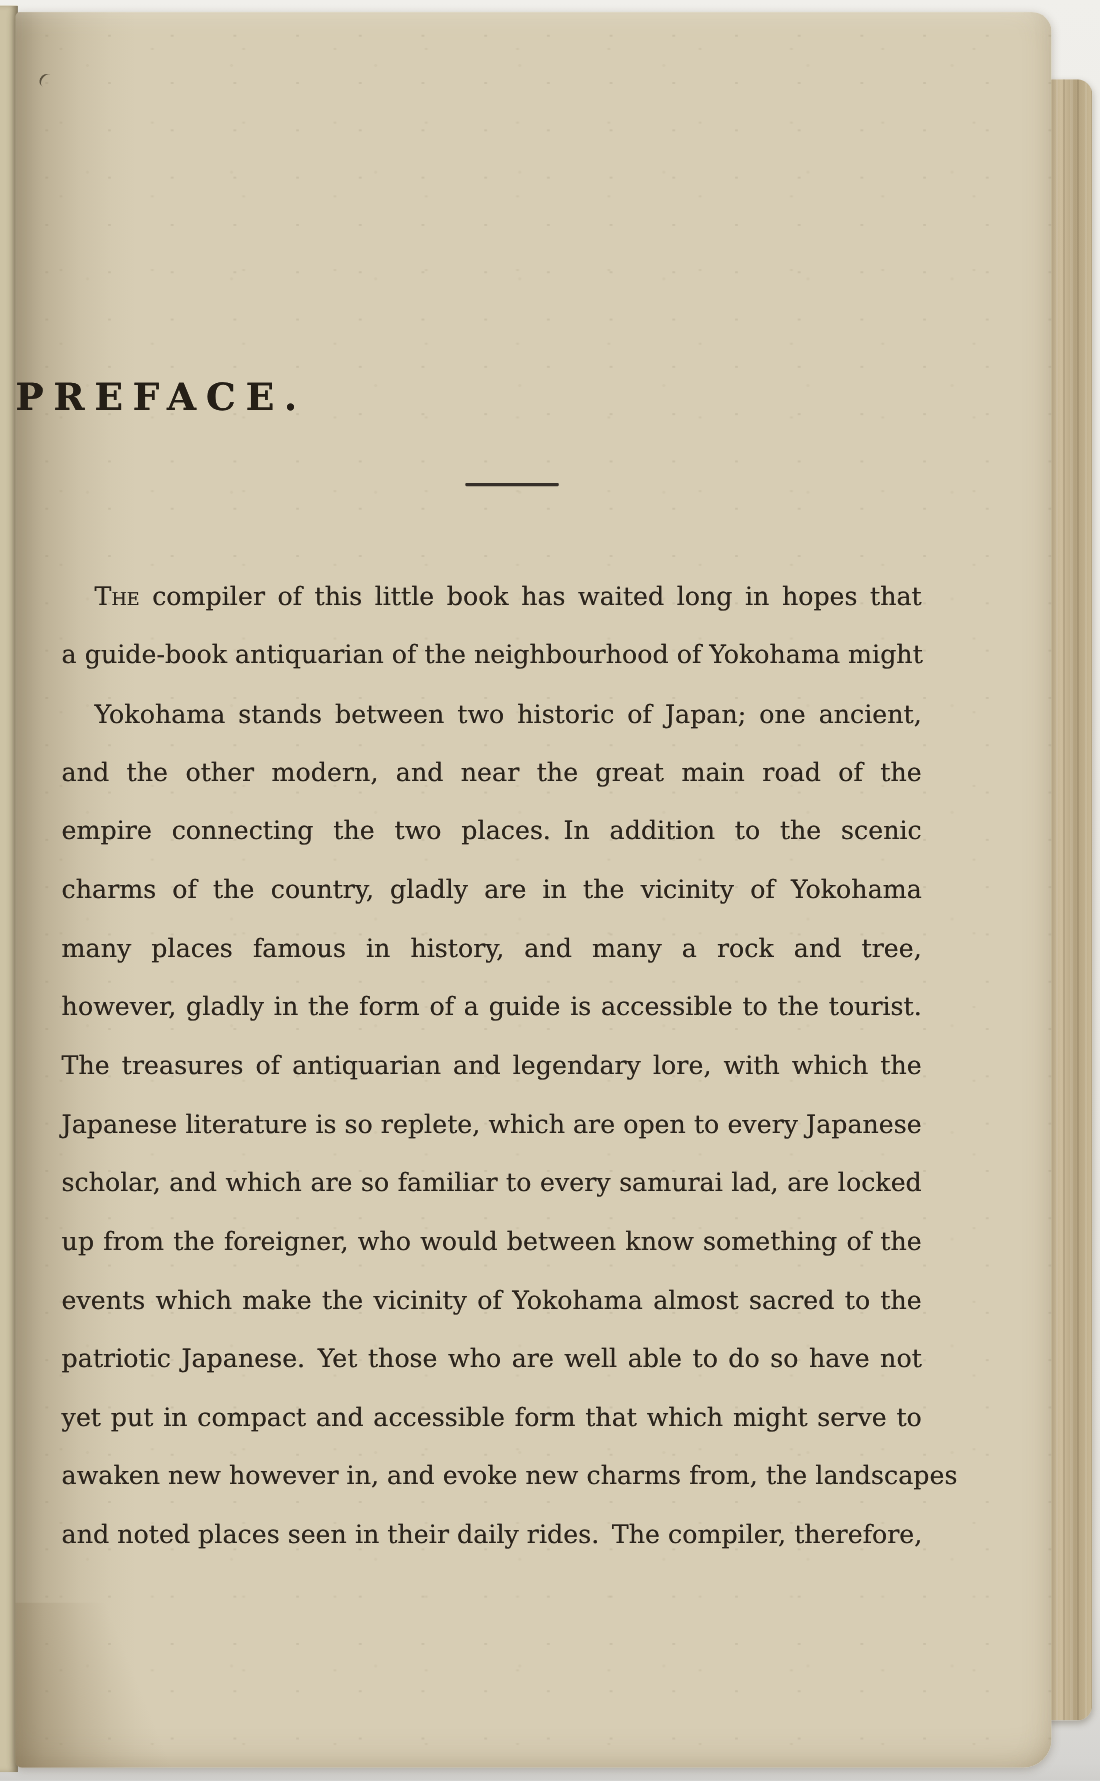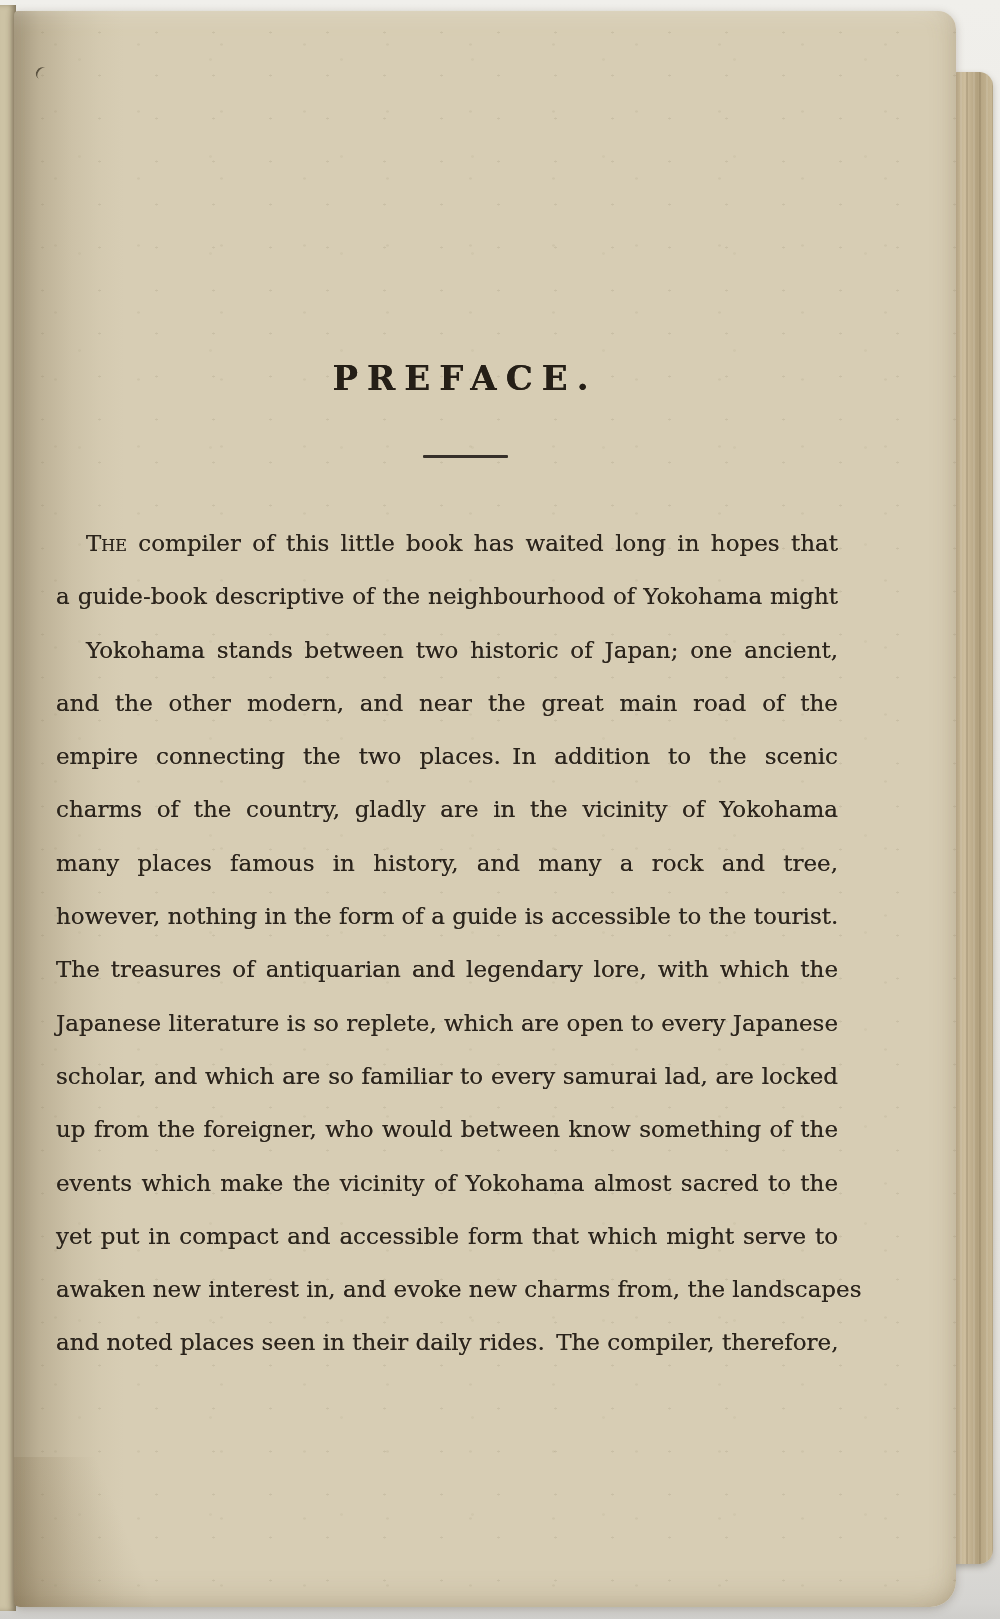--- a/index.html
+++ b/index.html
@@ -49,21 +49,21 @@
     position:absolute;left:0;bottom:0;width:170px;height:150px;
     border-radius:0 0 0 6px;
     background:linear-gradient(68deg, rgba(122,102,68,.30), rgba(122,102,68,0) 62%);
     pointer-events:none;
   }
   .fiber{
     position:absolute;left:22px;top:56px;width:11px;height:13px;
     border:0;border-left:2.5px solid #4a4232;border-radius:60% 40% 50% 50%;
     transform:rotate(28deg);opacity:.85;
   }
-  .head{position:absolute;left:0;top:350px;width:100%;padding-right:40px;box-sizing:border-box;text-align:center;}
+  .head{position:absolute;left:0;top:334px;width:100%;padding-right:40px;box-sizing:border-box;}
   .title{
     margin:0;font-size:34px;line-height:1;font-weight:bold;
     letter-spacing:9px;color:#251f17;
     text-shadow:0 0 .5px #251f17;
   }
   .rule{
     width:85px;height:3px;background:#36302a;margin:60px auto 0;border-radius:1px;
   }
   .body-text{
     position:absolute;left:42px;top:506px;width:782px;
@@ -83,30 +83,31 @@
   <div class="right-stack"></div>
   <div class="page">
     <div class="corner-crease"></div>
     <div class="fiber"></div>
     <div class="head">
       <h1 class="title">PREFACE.</h1>
       <div class="rule"></div>
     </div>
     <div class="body-text">
         <div class="line indent just"><span>T</span><span class="sc">he</span><span> compiler of this little book has waited long in hopes that</span></div>
-        <div class="line just"><span>a guide-book descriptive of the neighbourhood of Yokohama might</span></div>
+        <div class="line just"><span>a guide-book antiquarian of the neighbourhood of Yokohama might</span></div>
         <div class="line indent just"><span>Yokohama stands between two historic of Japan; one ancient,</span></div>
         <div class="line just"><span>and the other modern, and near the great main road of the</span></div>
         <div class="line just"><span>empire connecting the two places. In addition to the scenic</span></div>
         <div class="line just"><span>charms of the country, gladly are in the vicinity of Yokohama</span></div>
         <div class="line just"><span>many places famous in history, and many a rock and tree,</span></div>
-        <div class="line just"><span>however, nothing in the form of a guide is accessible to the tourist.</span></div>
+        <div class="line just"><span>however, gladly in the form of a guide is accessible to the tourist.</span></div>
         <div class="line just"><span>The treasures of antiquarian and legendary lore, with which the</span></div>
         <div class="line just"><span>Japanese literature is so replete, which are open to every Japanese</span></div>
         <div class="line just"><span>scholar, and which are so familiar to every samurai lad, are locked</span></div>
         <div class="line just"><span>up from the foreigner, who would between know something of the</span></div>
         <div class="line just"><span>events which make the vicinity of Yokohama almost sacred to the</span></div>
+        <div class="line just"><span>patriotic Japanese. Yet those who are well able to do so have not</span></div>
         <div class="line just"><span>yet put in compact and accessible form that which might serve to</span></div>
-        <div class="line just"><span>awaken new interest in, and evoke new charms from, the landscapes</span></div>
+        <div class="line just"><span>awaken new however in, and evoke new charms from, the landscapes</span></div>
         <div class="line just"><span>and noted places seen in their daily rides. The compiler, therefore,</span></div>
       </div>
   </div>
 </div>
 
 </body></html>

